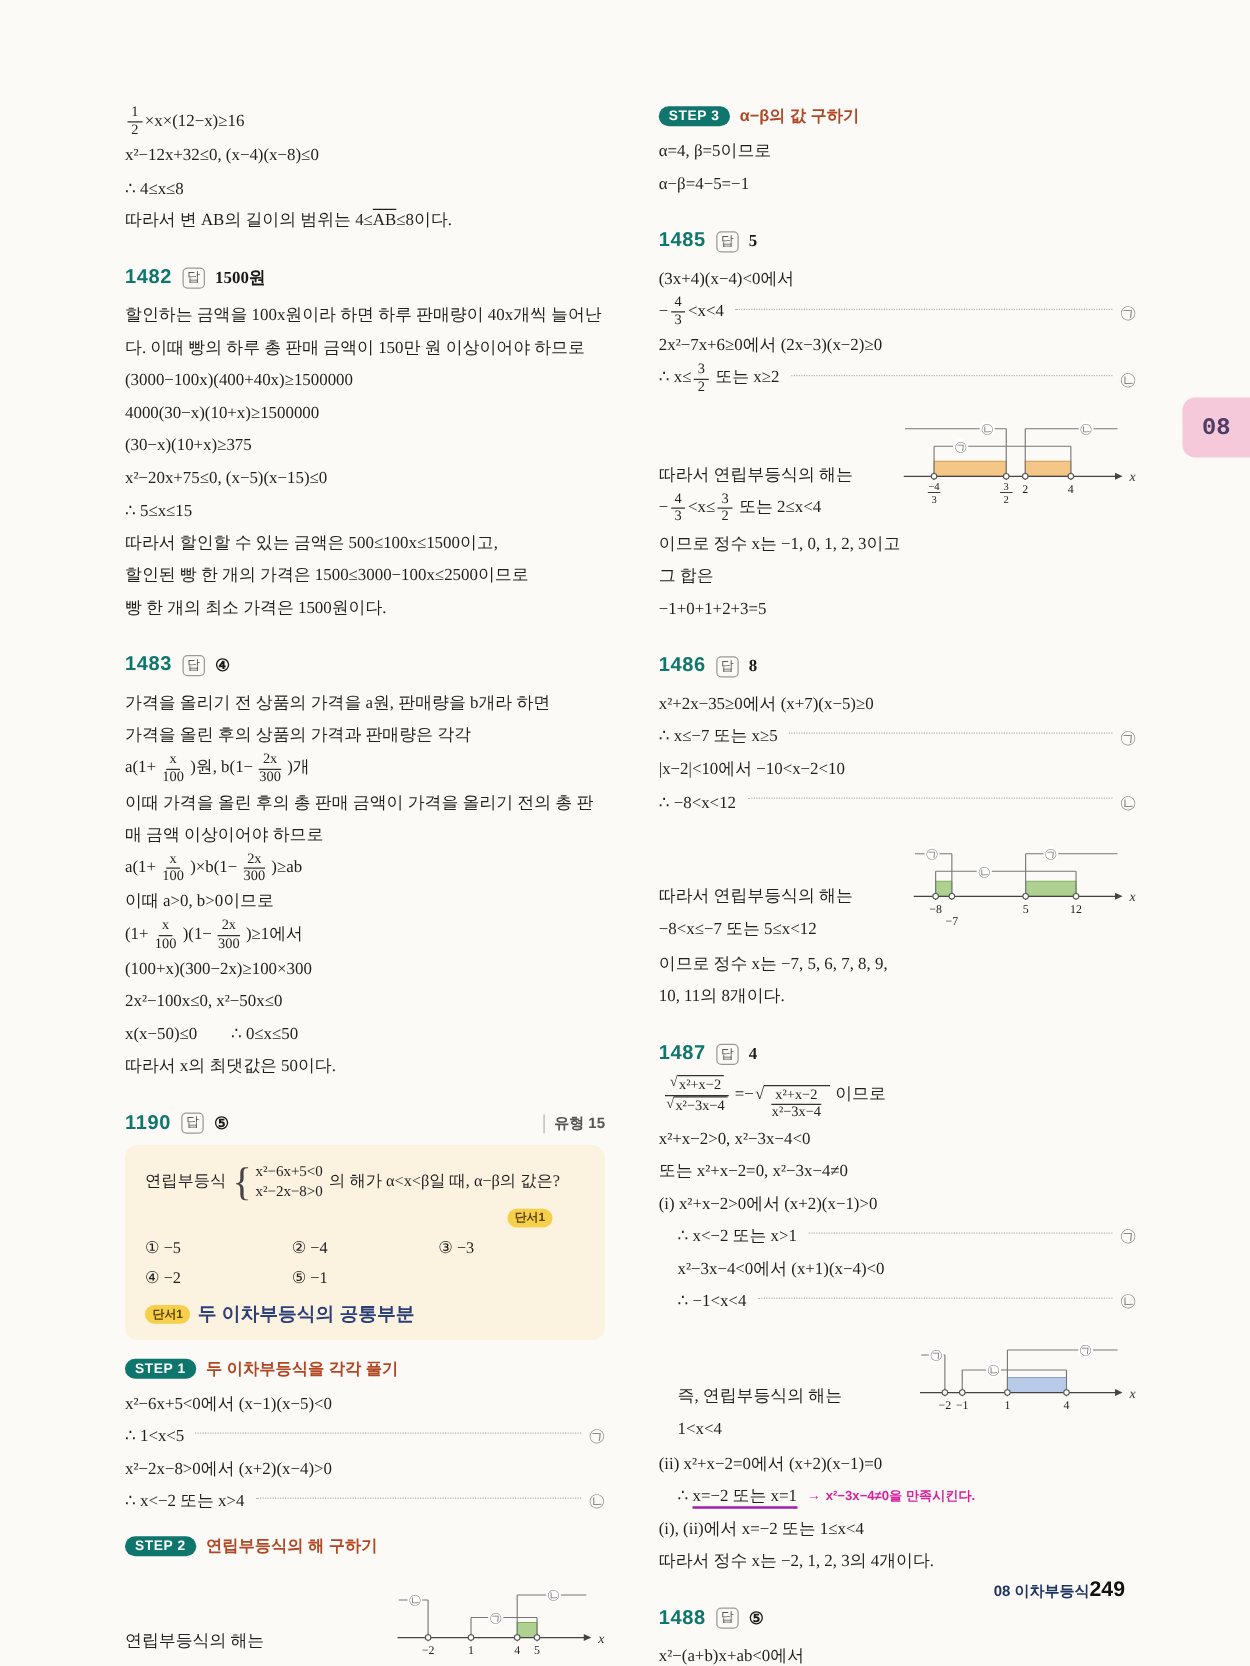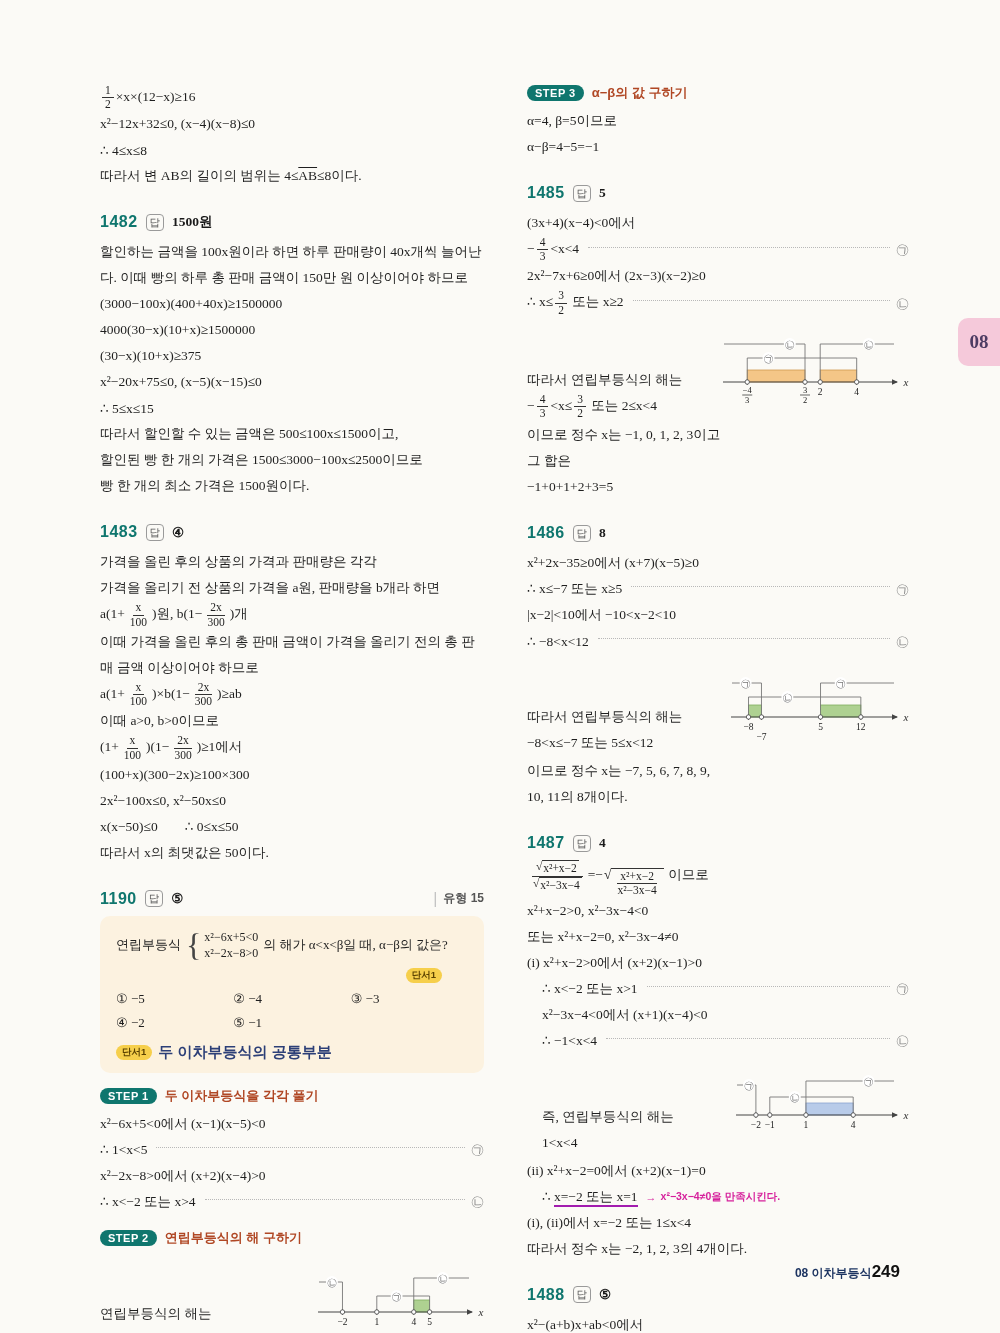--- a/index.html
+++ b/index.html
@@ -54,24 +54,24 @@
   .fden{padding:0 3px;}
   .sqrt{display:inline-flex;align-items:flex-start;margin:0 1px;}
   .sqsign{line-height:1.05;}
   .rad{border-top:1px solid #333;padding:1px 2px 0 1px;}
   .ol{text-decoration:overline;}
   .ul{border-bottom:2px solid #a21caf;padding-bottom:1px;}
   .notearrow{color:#d6219c;margin-left:8px;font-size:11px;}
   .note{color:#d6219c;font-size:10.5px;margin-left:4px;font-family:"Liberation Sans",sans-serif;white-space:nowrap;font-weight:bold;}
 
   #side-tab{
-    position:absolute;right:0;top:318px;width:42px;height:48px;
+    position:absolute;right:0;top:318px;width:54px;height:48px;
     background:#f5c9da;border-radius:10px 0 0 10px;
     display:flex;align-items:center;justify-content:center;
-    color:#4d3c63;font-family:Liberation Serif, serif;font-weight:bold;font-size:19px;
+    color:#4d3c63;font-family:Liberation Mono, monospace;font-weight:bold;font-size:19px;
   }
   #footer{
     position:absolute;top:1262px;right:100px;
     display:flex;align-items:baseline;
   }
   #footer .chap{color:#1d3461;font-weight:bold;font-size:12px;font-family:"Liberation Sans",sans-serif;}
   #footer .pno{color:#111;font-weight:bold;font-size:17px;font-family:"Liberation Sans",sans-serif;}
 </style>
 </head>
 <body>
@@ -131,24 +131,24 @@
         <span class="ltxt">빵 한 개의 최소 가격은 1500원이다.</span>
       </div>
     </div>
     <div class="phead">
       <span class="pnum">1483</span>
       <span class="abadge">답</span>
       <span class="ans">④</span>
     </div>
     <div class="lines">
       <div class="line">
+        <span class="ltxt">가격을 올리기 전 상품의 가격을 a원, 판매량을 b개라 하면</span>
+      </div>
+      <div class="line">
         <span class="ltxt">가격을 올린 후의 상품의 가격과 판매량은 각각</span>
-      </div>
-      <div class="line">
-        <span class="ltxt">가격을 올리기 전 상품의 가격을 a원, 판매량을 b개라 하면</span>
       </div>
       <div class="line">
         <span class="ltxt">a(1+<span class="frac">
             <span class="fnum">x</span>
             <span class="fden">100</span>
           </span>)원, b(1−<span class="frac">
             <span class="fnum">2x</span>
             <span class="fden">300</span>
           </span>)개</span>
       </div>

